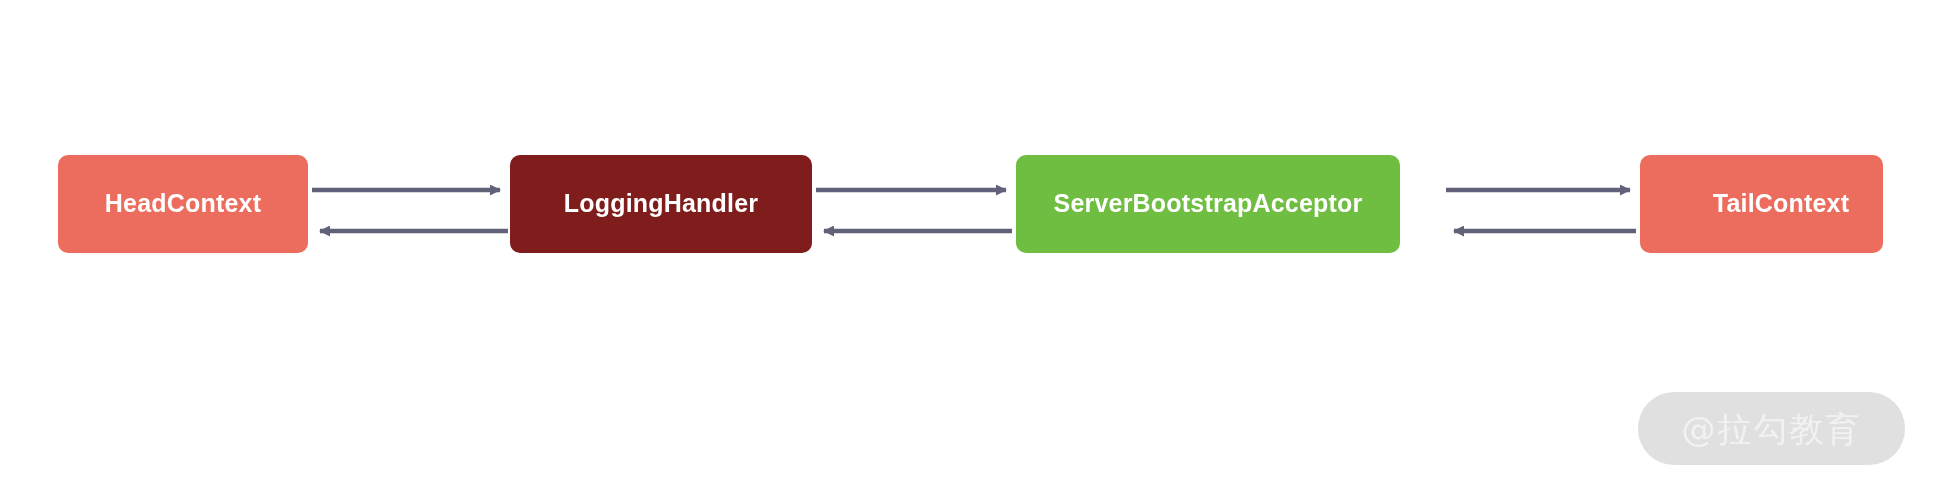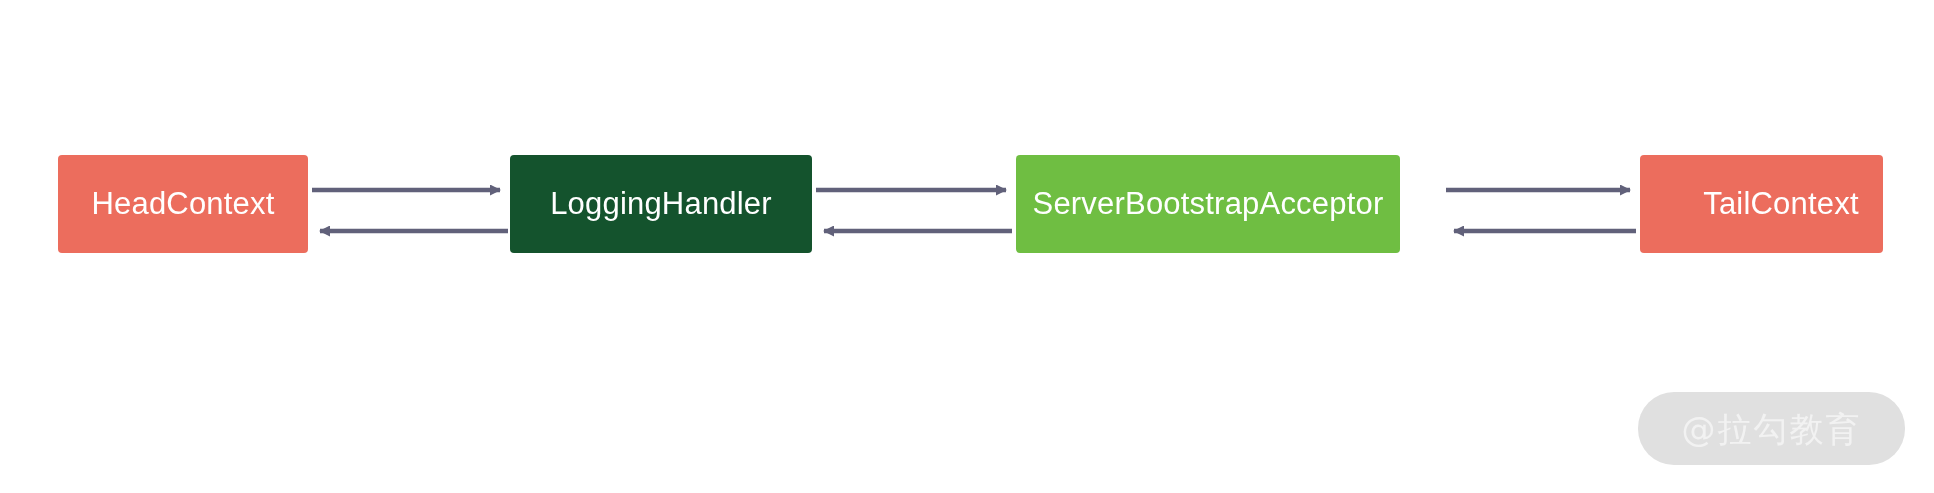--- a/index.html
+++ b/index.html
@@ -14,28 +14,28 @@
     position: relative;
     width: 1934px;
     height: 493px;
     background: #ffffff;
     overflow: hidden;
   }
   .node {
     position: absolute;
     top: 155px;
     height: 98px;
-    border-radius: 4px;
+    border-radius: 10px;
     display: flex;
     align-items: center;
     justify-content: center;
     box-sizing: border-box;
     color: #ffffff;
-    font-size: 31px;
-    font-weight: 400;
+    font-size: 25px;
+    font-weight: 700;
     letter-spacing: 0.2px;
     white-space: nowrap;
     user-select: none;
   }
   .node-label {
     color: #ffffff;
     line-height: 1;
     padding-bottom: 2px;
   }
   #node-head    { left: 58px;   width: 250px; }
@@ -100,21 +100,21 @@
 
       <line x1="1446" y1="190" x2="1630" y2="190" marker-end="url(#arrow-right)"></line>
       <line x1="1636" y1="231" x2="1454" y2="231" marker-end="url(#arrow-left)"></line>
     </g>
   </svg>
 
   <div class="node" id="node-head" style="background:#ec6d5d;">
     <span class="node-label">HeadContext</span>
   </div>
 
-  <div class="node" id="node-logging" style="background:#14532d;">
+  <div class="node" id="node-logging" style="background:#7f1d1d;">
     <span class="node-label">LoggingHandler</span>
   </div>
 
   <div class="node" id="node-acceptor" style="background:#6fbe42;">
     <span class="node-label">ServerBootstrapAcceptor</span>
   </div>
 
   <div class="node" id="node-tail" style="background:#ec6d5d;padding-left:39px;">
     <span class="node-label">TailContext</span>
   </div>

